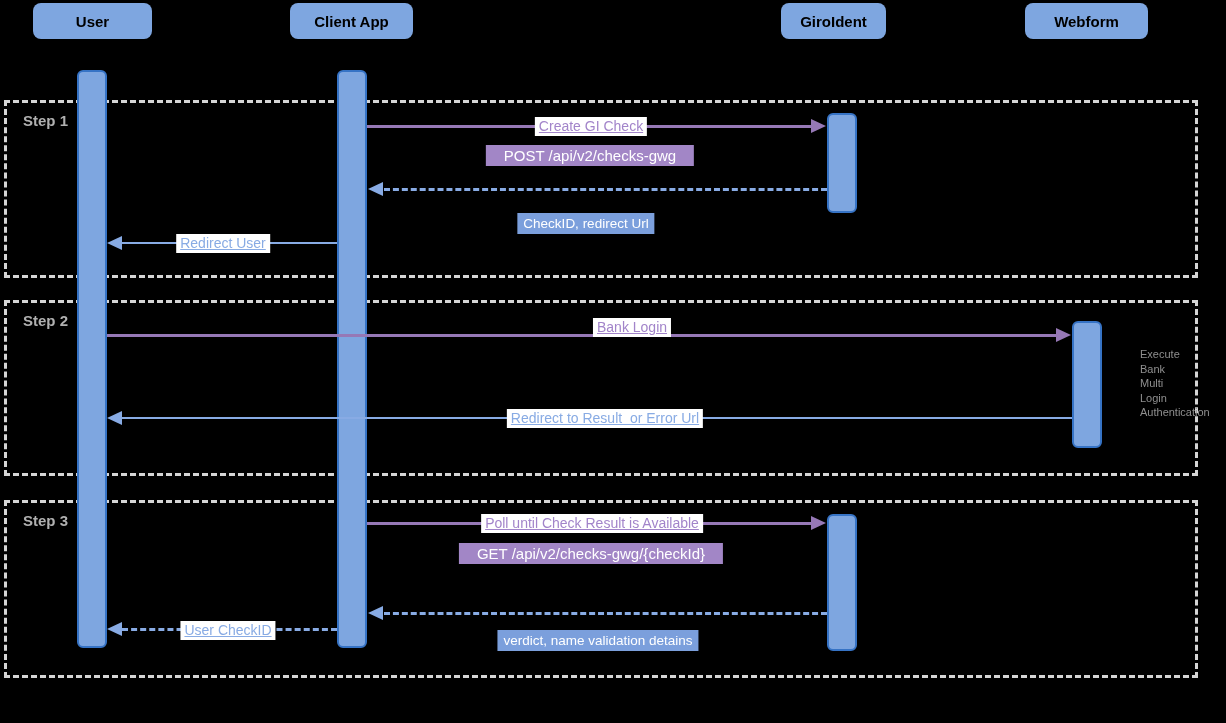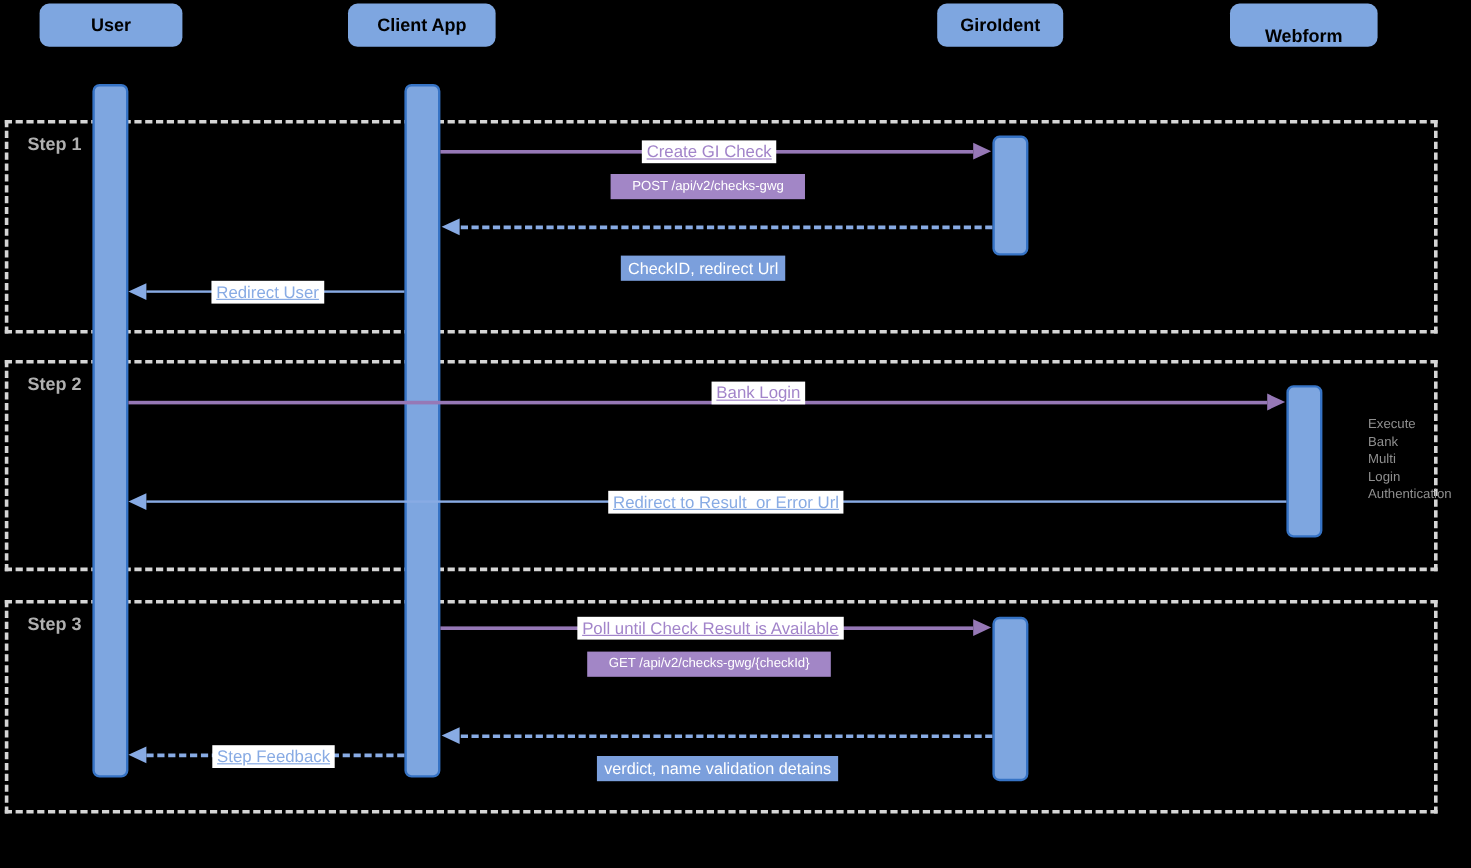--- a/index.html
+++ b/index.html
@@ -79,21 +79,21 @@
     line-height:17px;
     padding:1px 4px;
     z-index:6;
   }
   .msg-label.on-white{background:#ffffff;text-decoration:underline;}
   .msg-label.on-white.purple-t{color:var(--purple-text);}
   .msg-label.on-white.blue-t{color:var(--blue-arrow);}
   .msg-label.purple-bg{
     background:var(--purple-label-bg);
     color:var(--label-on-white-bg);
-    padding:2px 18px;font-size:11px;
+    padding:2px 18px;font-size:15px;
   }
   .msg-label.blue-bg{
     background:var(--blue-label-bg);
     color:var(--label-on-white-bg);
     padding:2px 6px;font-size:13.5px;text-align:right;
   }
   .note{
     position:absolute;
     left:1108px;top:347px;
     color:var(--note-text);
@@ -107,21 +107,21 @@
 
 <div class="actor" style="left:33px;width:119px;">
     <span>User</span>
   </div>
 <div class="actor" style="left:290px;width:123px;">
     <span>Client App</span>
   </div>
 <div class="actor" style="left:781px;width:105px;">
     <span>GiroIdent</span>
   </div>
-<div class="actor" style="left:1025px;width:123px;align-items:flex-end;">
+<div class="actor" style="left:1025px;width:123px;">
     <span>Webform</span>
   </div>
 
 <div class="frame" style="top:100px;height:178px;">
   <div class="step-label">Step 1</div>
 </div>
 <div class="frame" style="top:300px;height:176px;">
   <div class="step-label">Step 2</div>
 </div>
 <div class="frame" style="top:500px;height:178px;">
@@ -169,13 +169,13 @@
 <div class="msg-label on-white purple-t" style="left:592px;top:514px;">Poll until Check Result is Available</div>
 
 <div class="msg-label purple-bg" style="left:591px;top:543px;">GET /api/v2/checks-gwg/{checkId}</div>
 
 <div class="msg-line blue-dashed" style="left:384px;top:612px;width:443px;"></div>
 <div class="ah left blue-h" style="left:368px;top:606px;"></div>
 <div class="msg-label blue-bg" style="left:598px;top:630px;">verdict, name validation detains</div>
 
 <div class="msg-line blue-dashed" style="left:122px;top:628px;width:215px;"></div>
 <div class="ah left blue-h" style="left:107px;top:622px;"></div>
-<div class="msg-label on-white blue-t" style="left:228px;top:621px;">Step Feedback</div>
+<div class="msg-label on-white blue-t" style="left:228px;top:621px;">User CheckID</div>
 
 </body></html>

